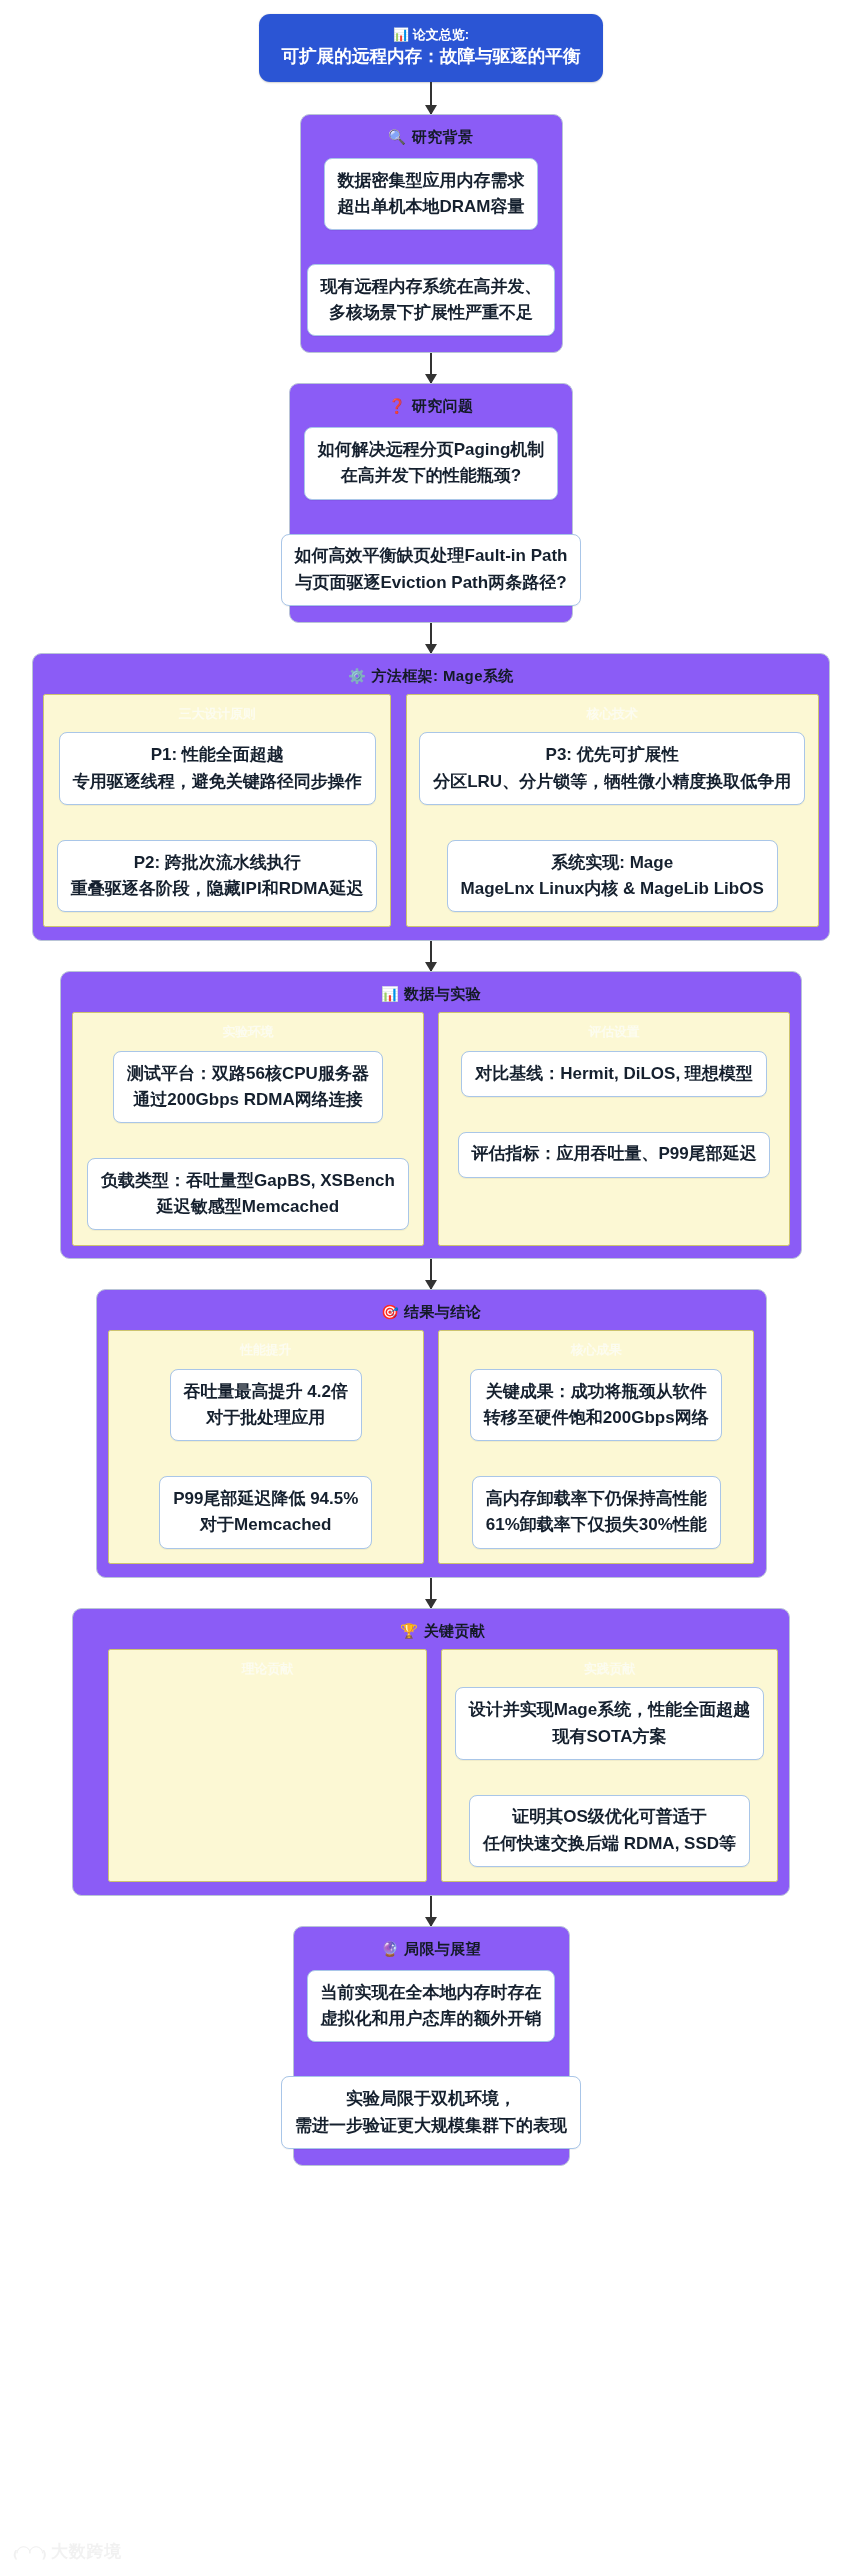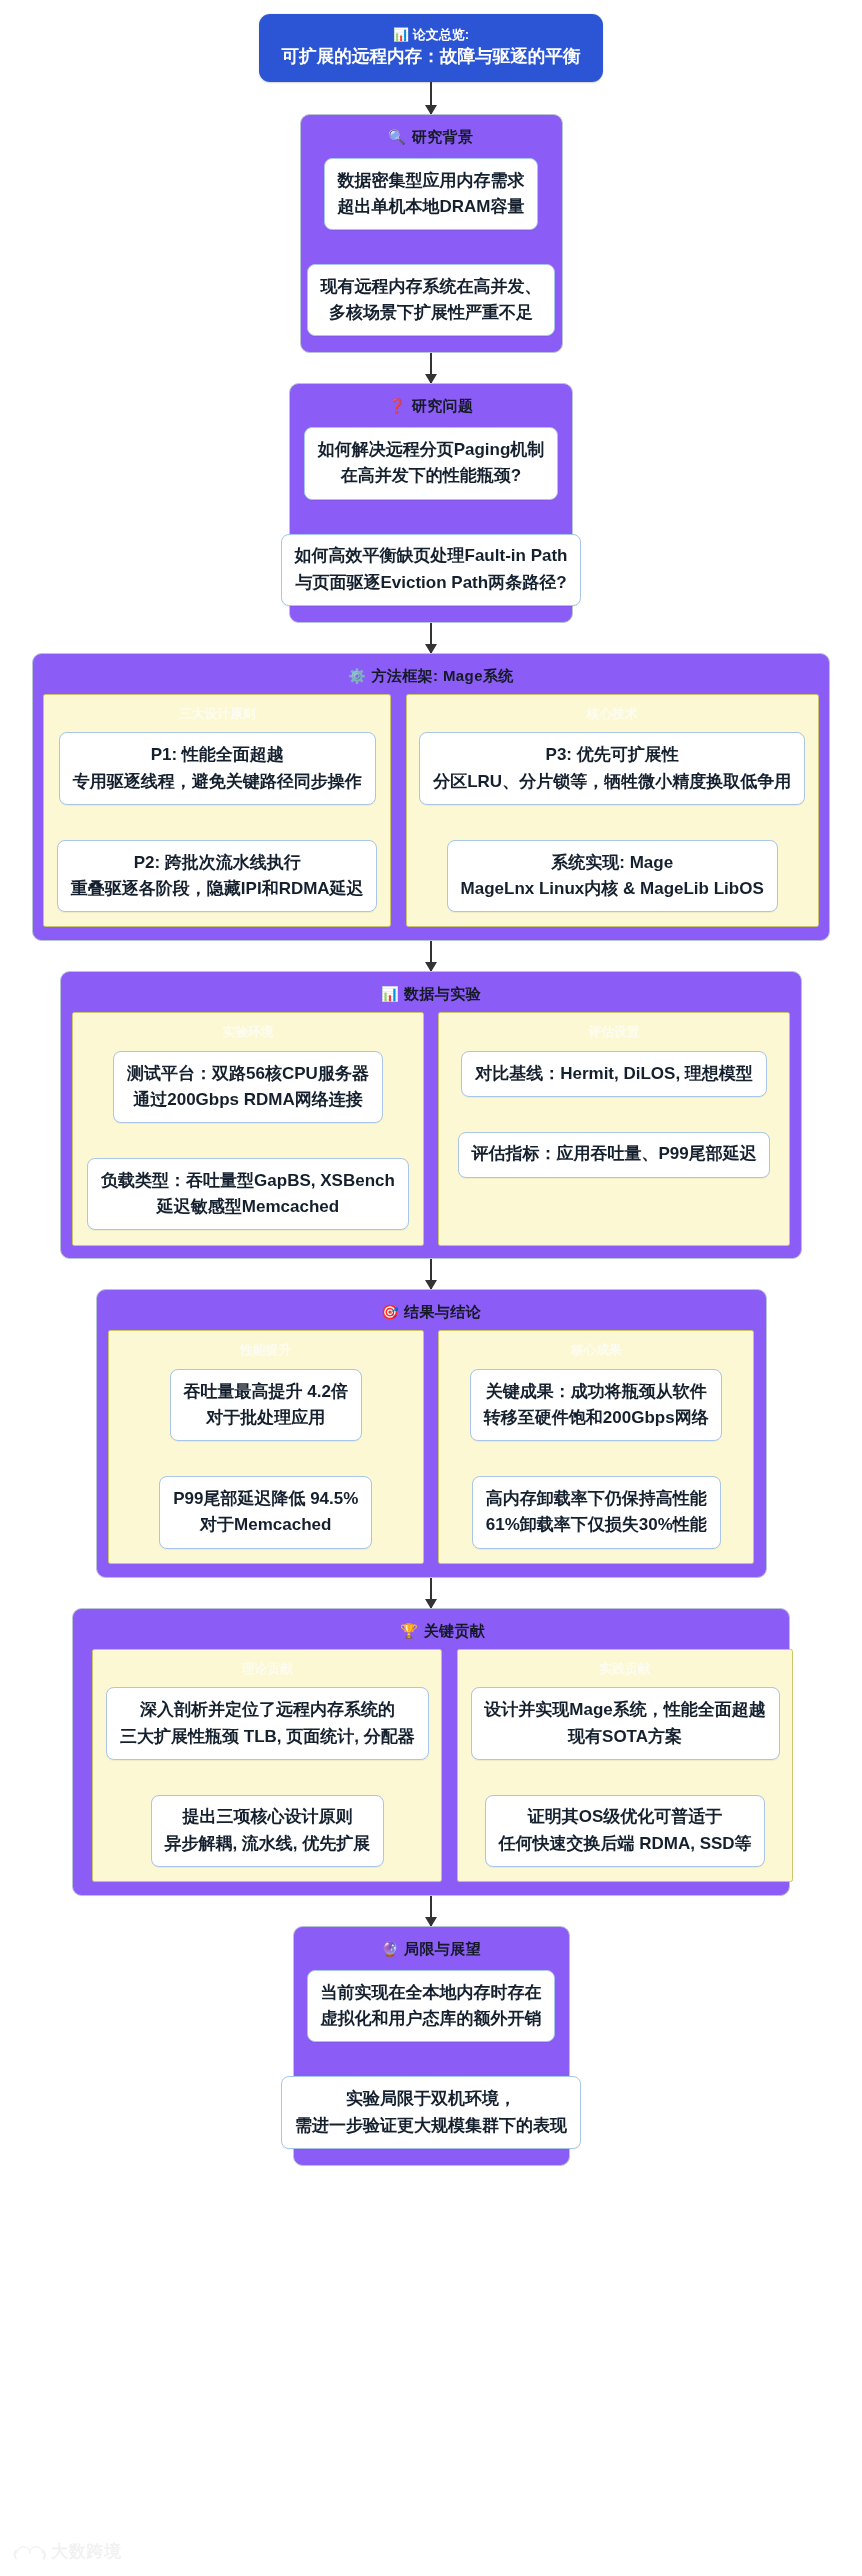--- a/index.html
+++ b/index.html
@@ -325,30 +325,20 @@
 
   <div class="connector conn-6"></div>
 
   <div class="section sec-contrib">
     <div class="section-title">
       <span class="emoji">🏆</span><span>关键贡献</span>
     </div>
     <div class="subgroups">
       <div class="subgroup">
         <div class="subgroup-title">理论贡献</div>
-        <div class="subgroup-body">
-          <div class="leaf">
-            <span class="ln">深入剖析并定位了远程内存系统的</span>
-            <span class="ln">三大扩展性瓶颈 TLB, 页面统计, 分配器</span>
-          </div>
-          <div class="leaf">
-            <span class="ln">提出三项核心设计原则</span>
-            <span class="ln">异步解耦, 流水线, 优先扩展</span>
-          </div>
-        </div>
       </div>
       <div class="subgroup">
         <div class="subgroup-title">实践贡献</div>
         <div class="subgroup-body">
           <div class="leaf">
             <span class="ln">设计并实现Mage系统，性能全面超越</span>
             <span class="ln">现有SOTA方案</span>
           </div>
           <div class="leaf">
             <span class="ln">证明其OS级优化可普适于</span>

